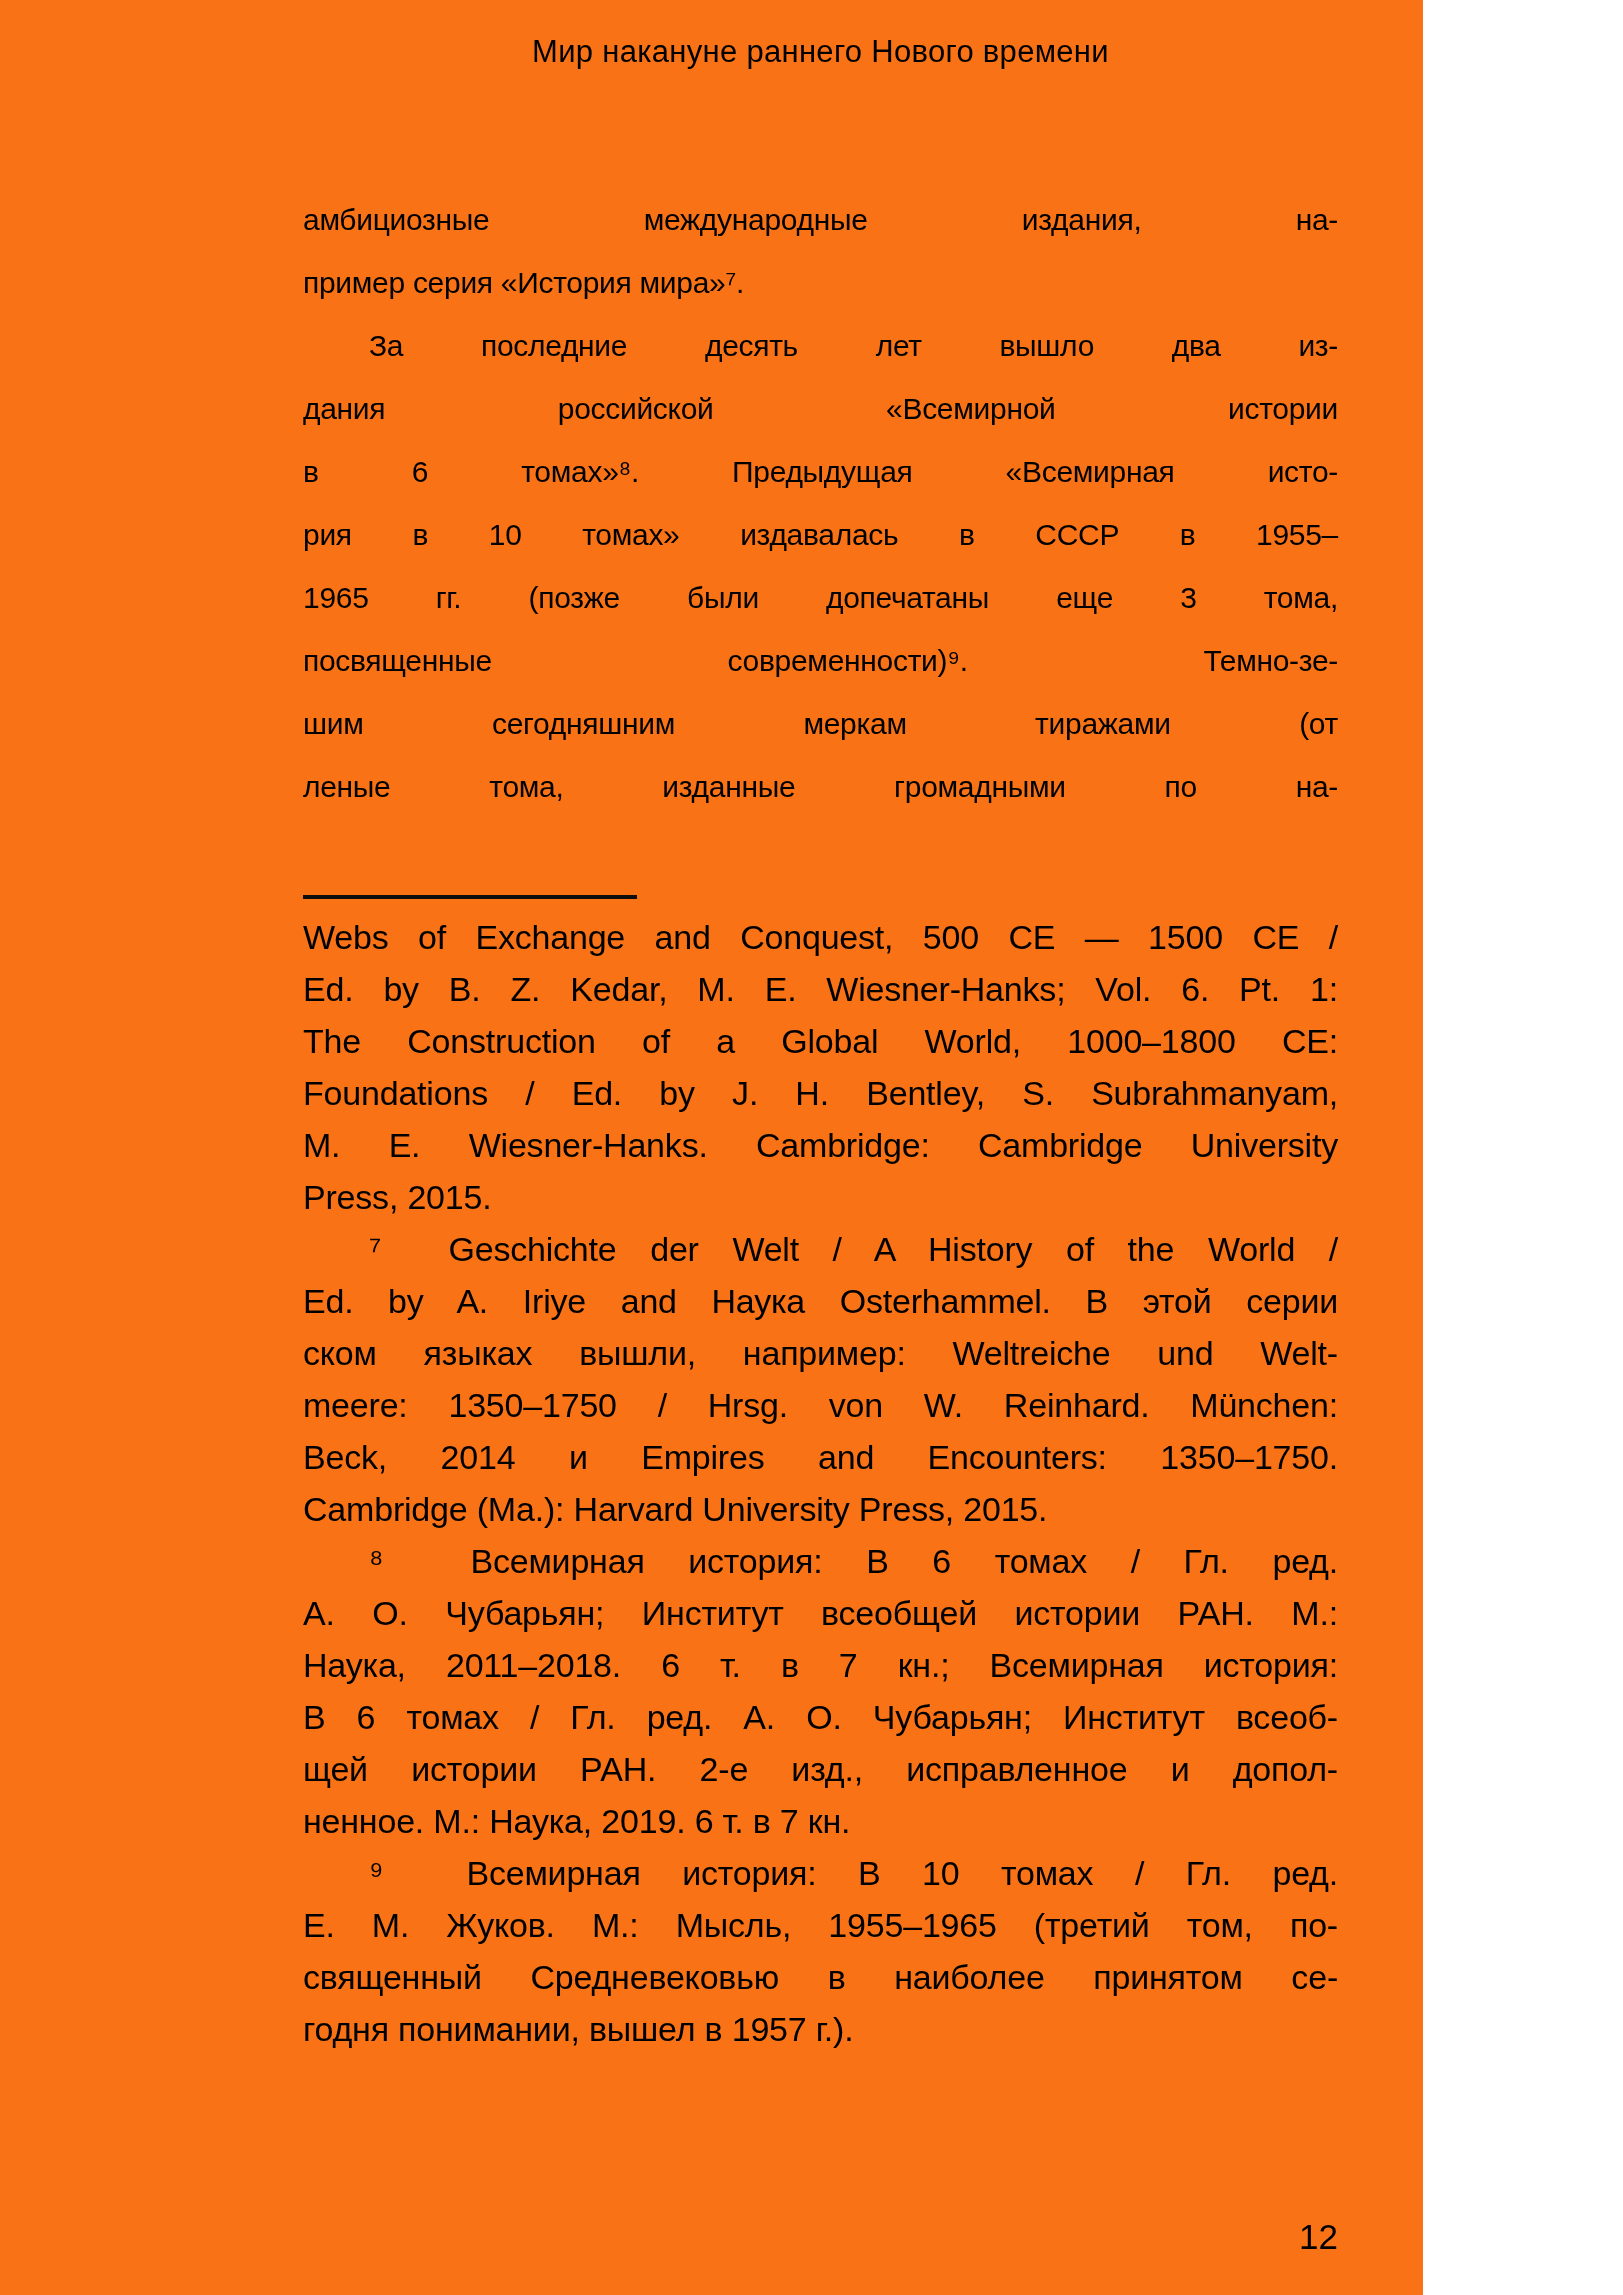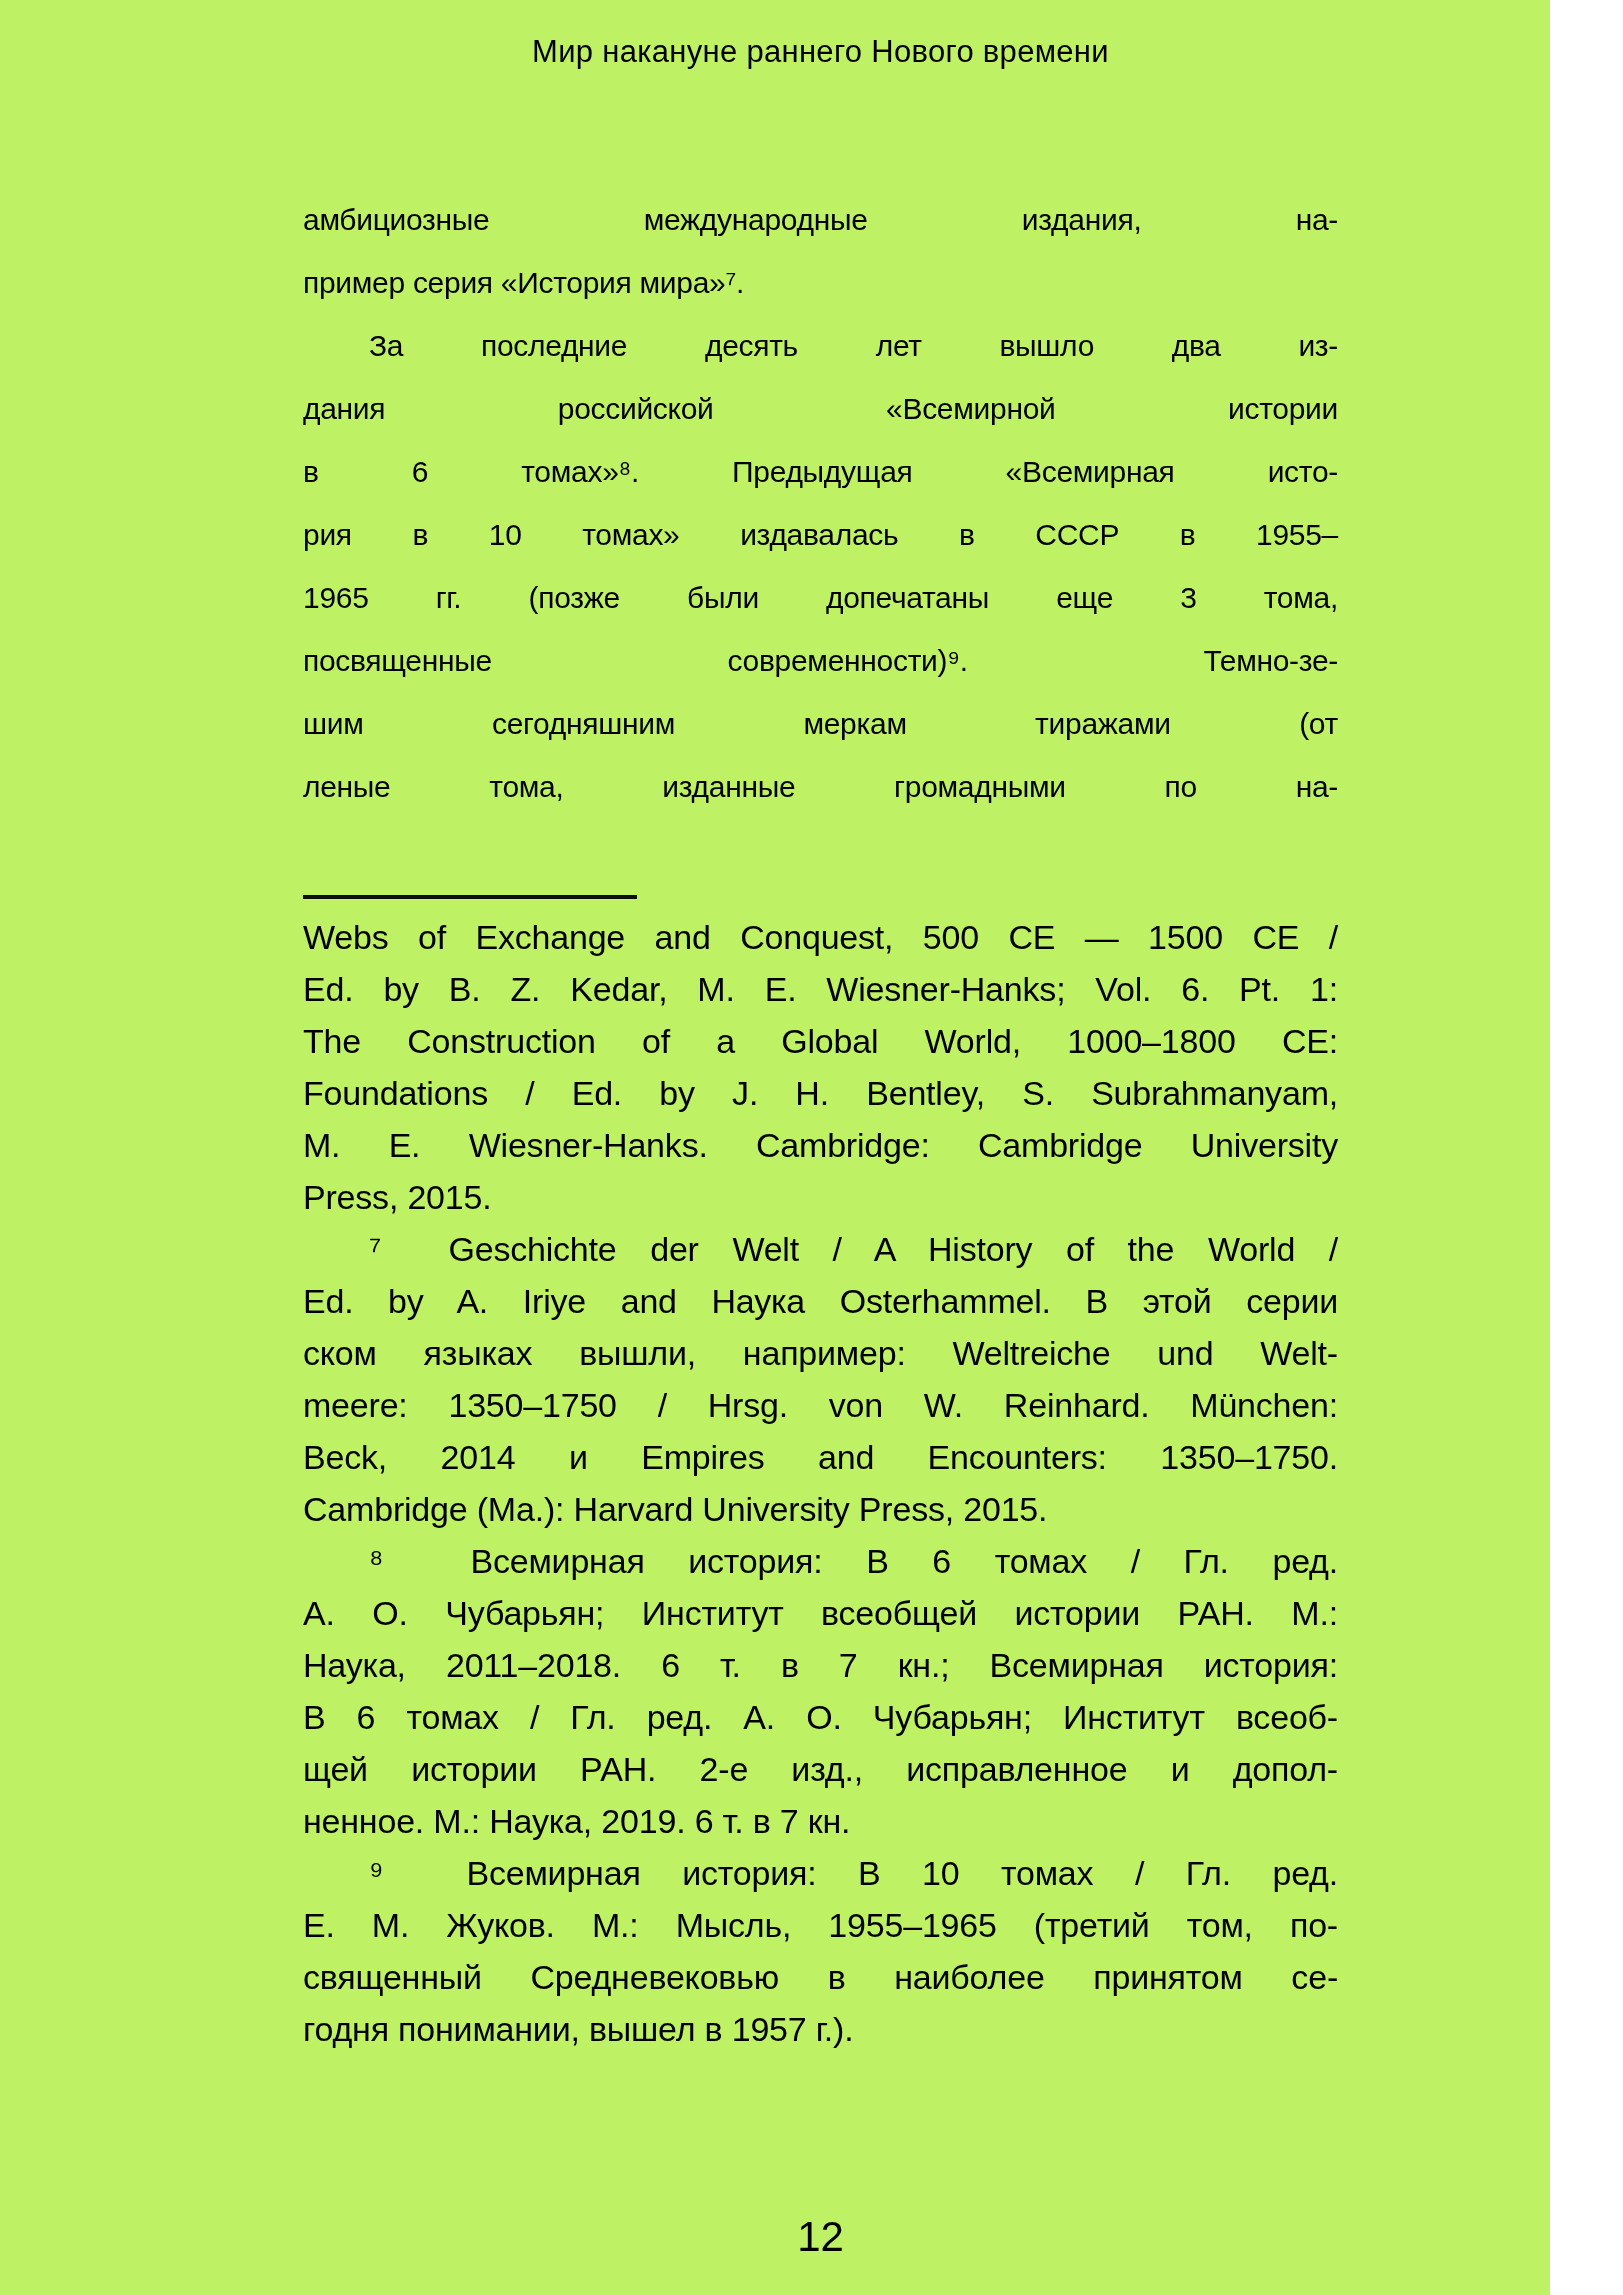--- a/index.html
+++ b/index.html
@@ -2,23 +2,23 @@
 <html lang="ru" style="font-size:10px"><head>
 <meta charset="utf-8">
 <style>
   html, body {
     margin: 0;
     padding: 0;
     background: #ffffff;
   }
   .page {
     position: relative;
-    width: 1550px;
+    width: 1423px;
     height: 2295px;
-    background: #bef264;
+    background: #f97316;
     color: #000000;
     font-family: "Liberation Sans", "DejaVu Sans", sans-serif;
     overflow: hidden;
   }
   .running-header {
     position: absolute;
     top: 33px;
     left: 303px;
     width: 1035px;
     text-align: center;
@@ -63,22 +63,22 @@
     left: 303px;
     width: 334px;
     height: 4.4px;
     background: #0d0d0d;
   }
   .page-number {
     position: absolute;
     top: 2217px;
     left: 303px;
     width: 1035px;
-    text-align: center;
-    font-size: 42px;
+    text-align: right;
+    font-size: 35px;
     line-height: 39px;
     color: #000000;
   }
 </style>
 </head>
 <body>
 
 <div class="page">
 
   <div class="running-header">Мир накануне раннего Нового времени</div>

